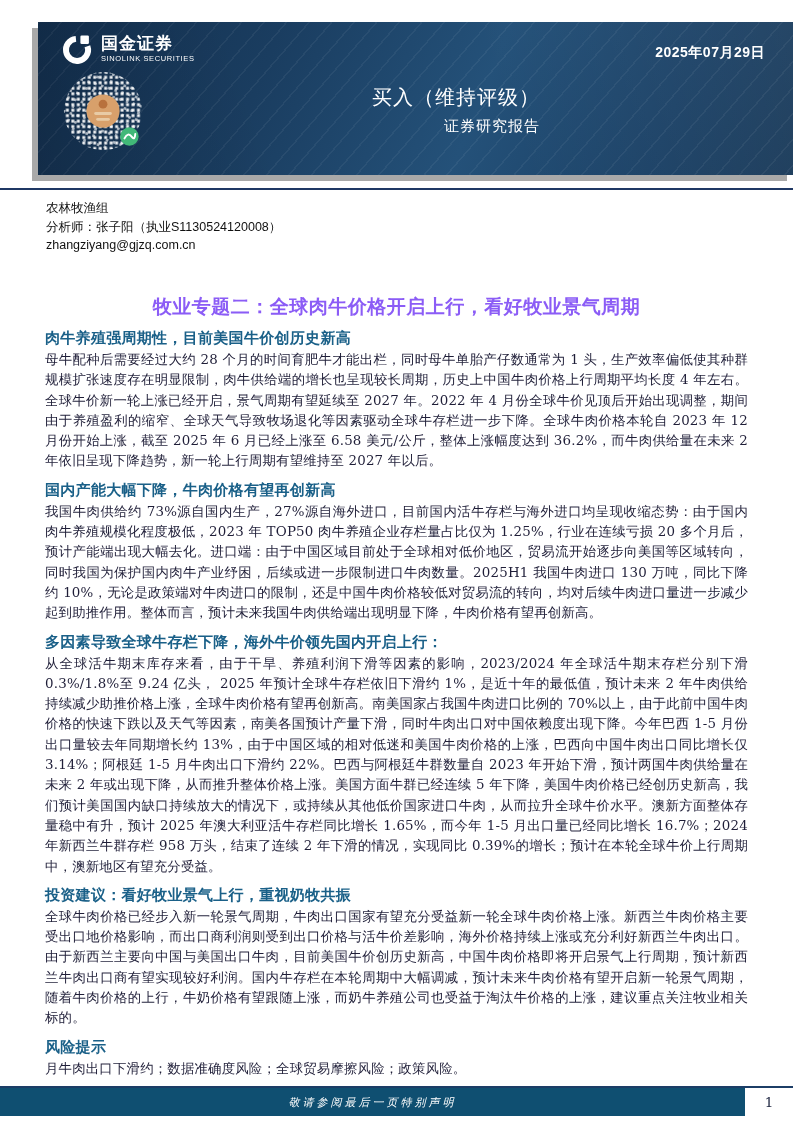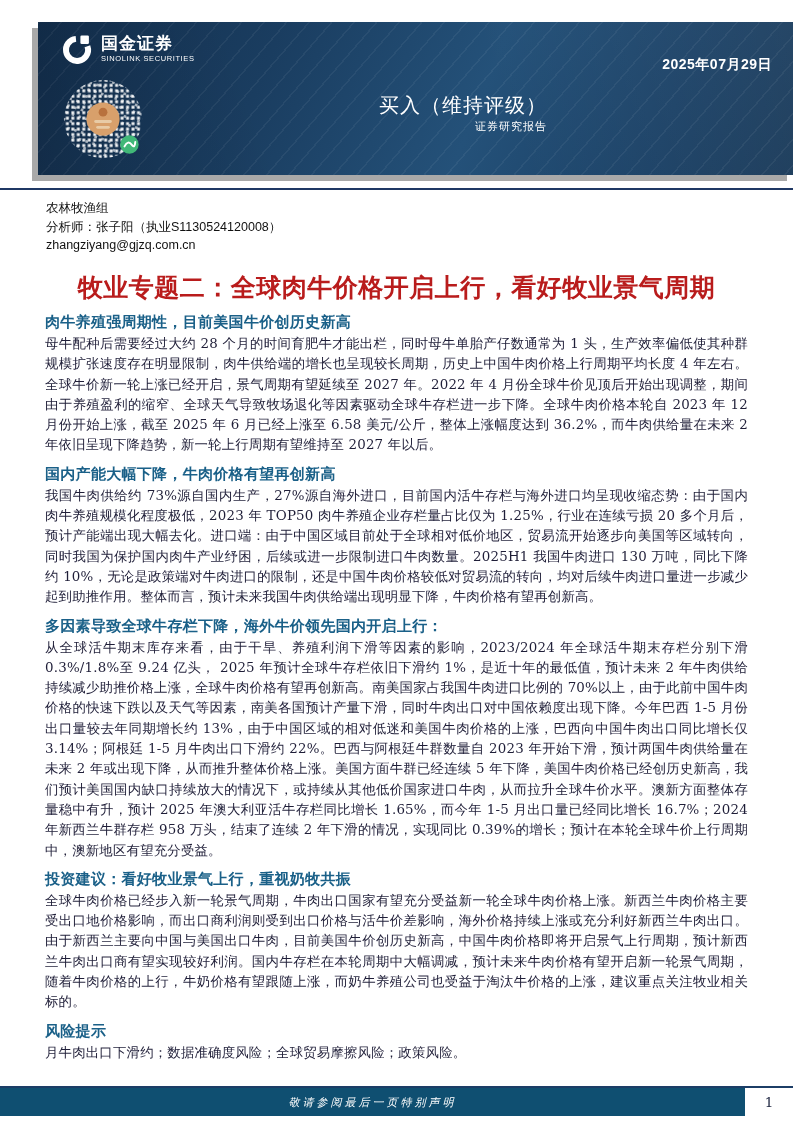--- a/index.html
+++ b/index.html
@@ -8,56 +8,56 @@
   .page {
     position:relative; width:793px; height:1122px; margin:0 auto;
     background:#ffffff; overflow:hidden;
   }
 
   
   .banner {
     position:absolute; left:38px; top:22px; right:0; height:153px;
     background:linear-gradient(112deg,#132f4e 0%,#1a3d60 30%,#245179 58%,#1b4166 82%,#163757 100%);
     box-shadow:-6px 6px 0 0 #a9a9a9;
-    color:#fff; padding:10px 21px 8px 22px;
+    color:#fff; padding:10px 28px 8px 22px;
   }
   .banner::before {
     content:""; position:absolute; inset:0; pointer-events:none;
     background:repeating-linear-gradient(131deg, rgba(255,255,255,0.05) 0 1.5px, transparent 1.5px 17px);
   }
   .banner::after {
     content:""; position:absolute; inset:0; pointer-events:none;
     background:linear-gradient(250deg, rgba(255,255,255,0.06) 0%, transparent 40%),
                linear-gradient(70deg, rgba(0,0,0,0.12) 0%, transparent 30%);
   }
   .banner-top { display:flex; justify-content:space-between; align-items:flex-start; position:relative; z-index:1; }
   .logo { display:flex; align-items:center; gap:7px; }
   .logo-text { display:flex; flex-direction:column; line-height:1.05; }
   .logo-name { font-size:17px; font-weight:bold; letter-spacing:1px; }
   .logo-sub { font-size:7.5px; letter-spacing:0.6px; margin-top:2px; }
-  .banner-date { font-size:14px; font-weight:bold; margin-top:24px; letter-spacing:0.5px; }
+  .banner-date { font-size:14px; font-weight:bold; margin-top:12px; letter-spacing:0.5px; }
 
   .banner-mid { display:grid; grid-template-columns:120px 1fr 225px; position:relative; z-index:1; margin-top:2px; }
   .qr-wrap { padding-top:2px; }
   .report-title { font-size:27px; font-weight:bold; text-align:center; margin-top:16px; letter-spacing:2px;
                   text-shadow:1px 1px 2px rgba(0,0,0,0.35); }
   .rating-block { text-align:right; display:flex; flex-direction:column; }
   .rating { font-size:20px; font-weight:normal; margin-top:16px; letter-spacing:1px; }
   .report-type { font-size:16px; font-weight:bold; margin-top:9px; letter-spacing:1px; }
-  .report-tag { font-size:11px; margin-top:0; letter-spacing:1px; }
+  .report-tag { font-size:15px; margin-top:6px; letter-spacing:1px; }
 
   
   .header-rule { position:absolute; left:0; right:0; top:188px; height:2px; background:#1f3864; }
 
   
   .analyst { position:absolute; left:46px; top:199px; font-size:12.5px; line-height:18.5px; color:#111; }
 
   
   .article { position:absolute; left:45px; right:45px; top:271px; }
-  .article-title { text-align:center; font-size:25px; font-weight:bold; color:#b91c1c; letter-spacing:0.5px; }
+  .article-title { text-align:center; font-size:19px; font-weight:bold; color:#8b5cf6; letter-spacing:0.5px;margin-top:23px; }
   .sec-heading { font-size:15px; font-weight:bold; color:#1a6088; margin-top:9px; letter-spacing:0.3px; }
   .sec-body {
     font-family:"DejaVu Serif","Liberation Serif",serif;
     font-size:13.4px; line-height:20.3px; color:#1f1e38;
     text-align:justify; margin-top:2px; letter-spacing:0.2px;
   }
   .article-title { margin-bottom:8px; }
 
   
   .footer { position:absolute; left:0; right:0; top:1086px; border-top:2px solid #1c3d66; display:flex; height:30px; }

